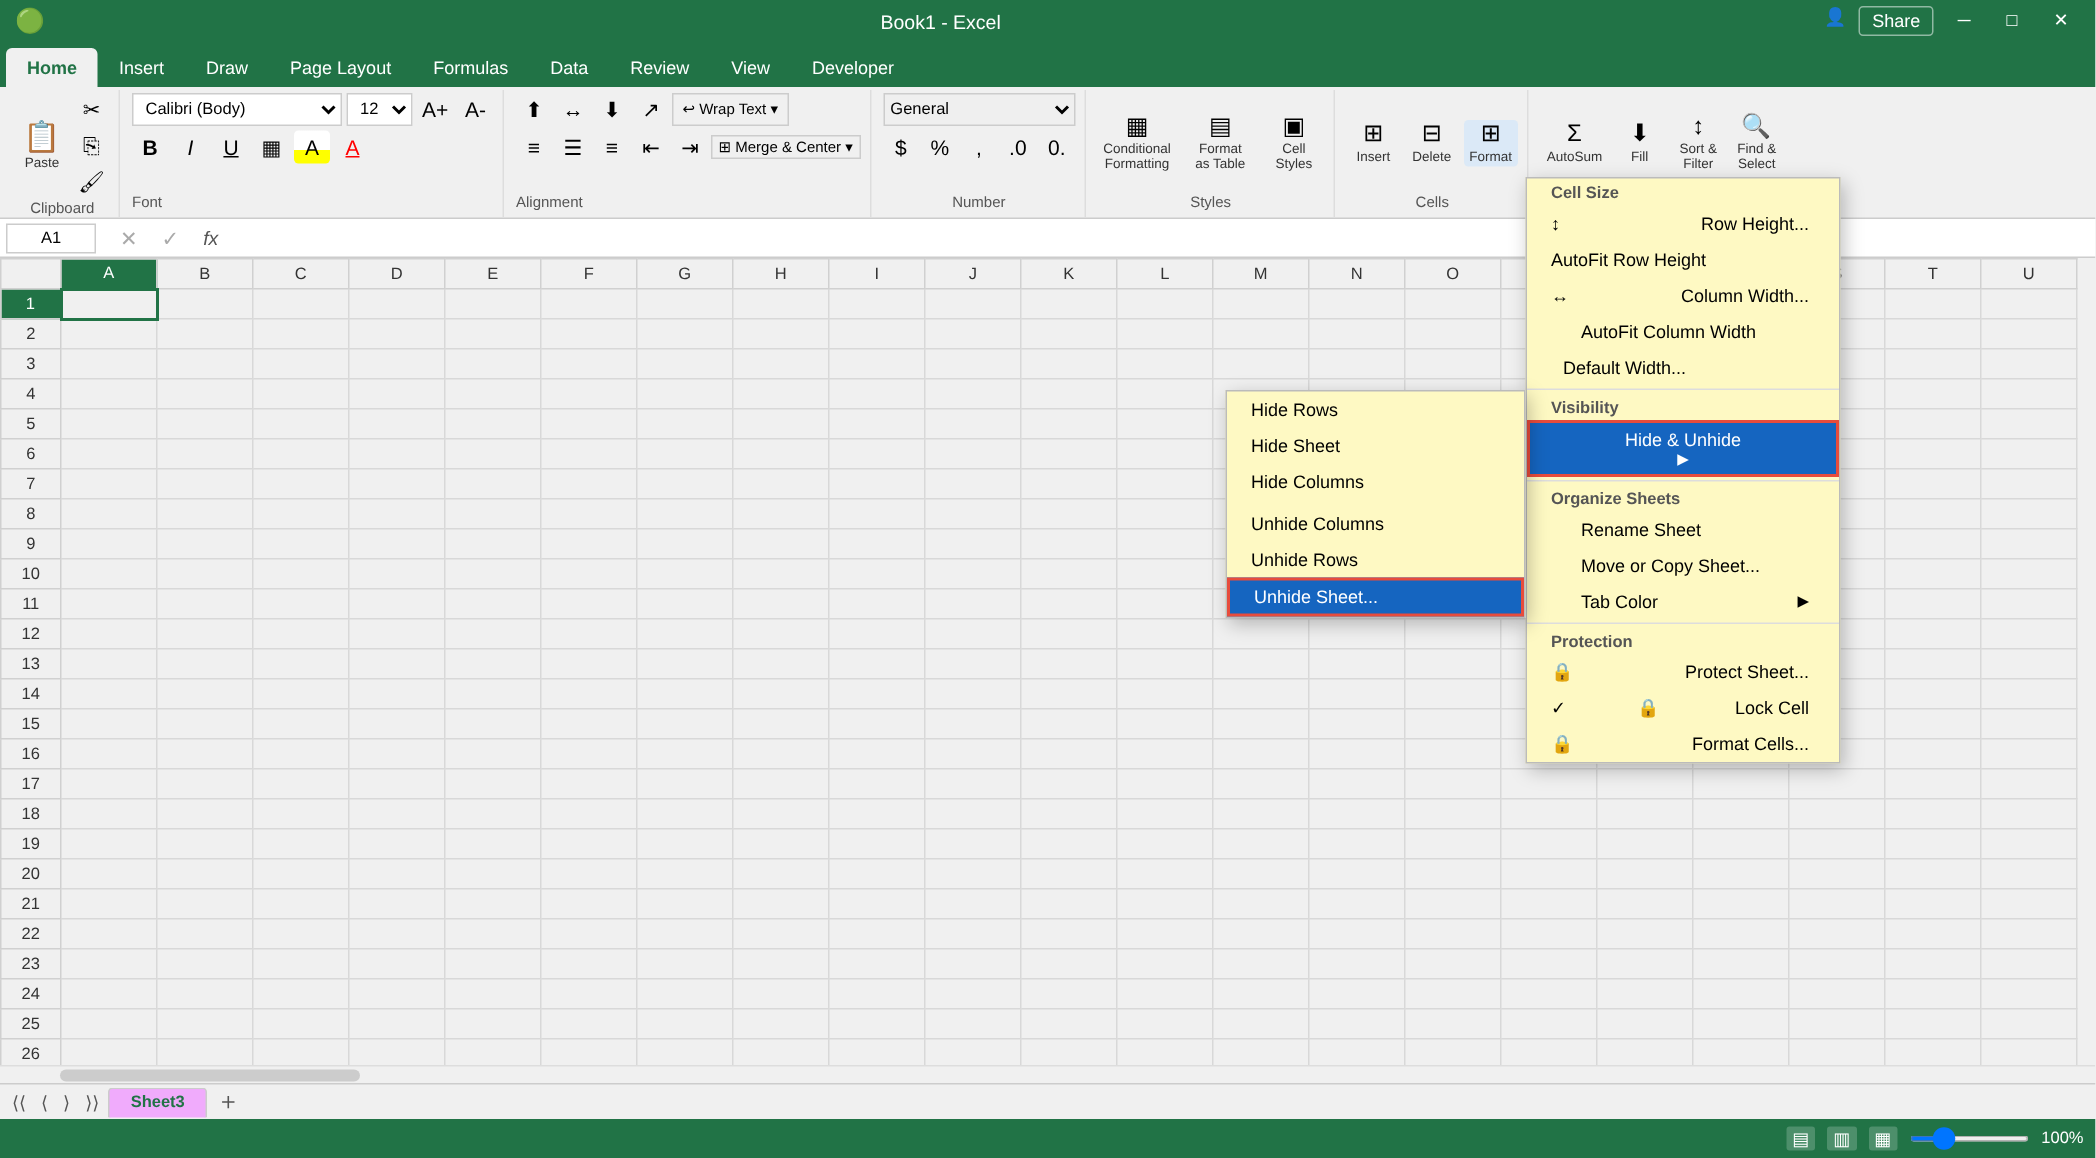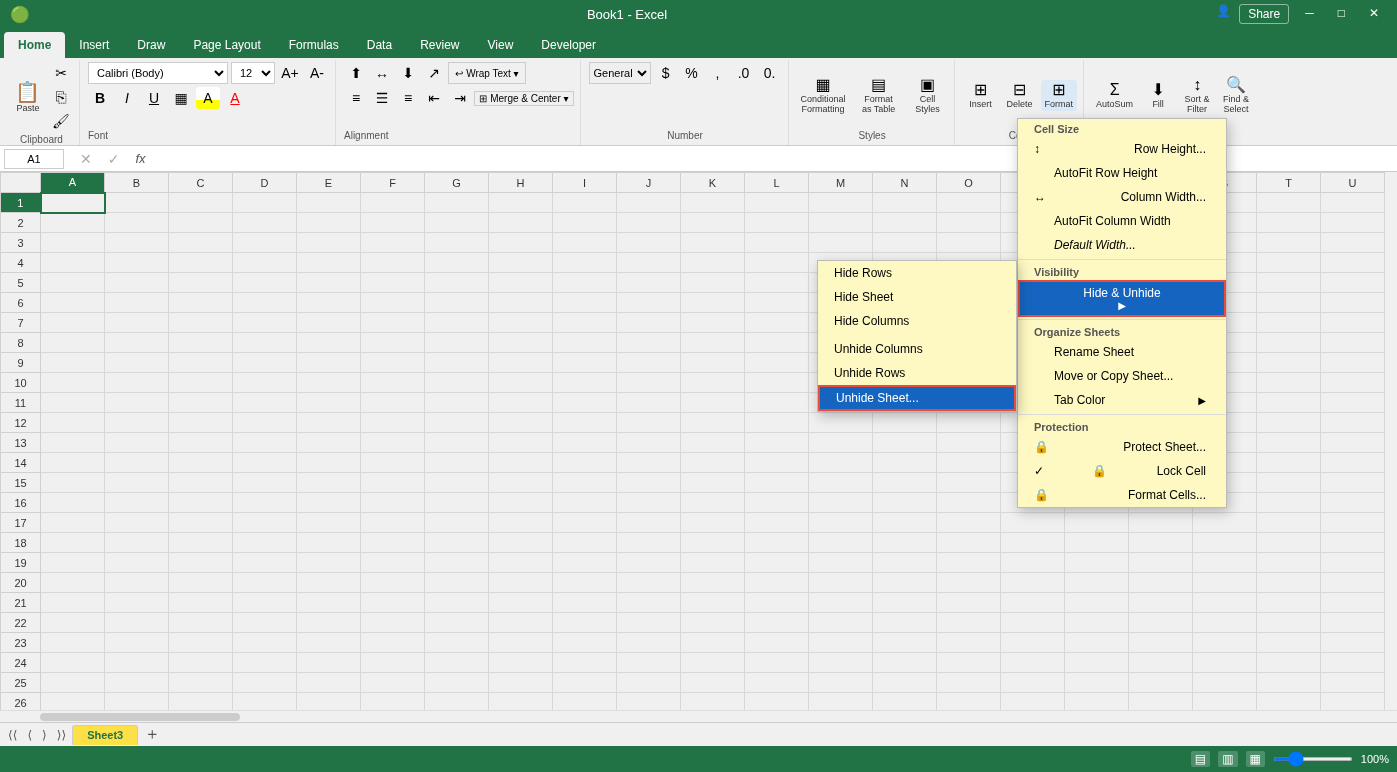--- a/index.html
+++ b/index.html
@@ -231,21 +231,21 @@
       font-size: 11px;
       border: 1px solid #ccc;
       border-bottom: none;
       background: #ddd;
       cursor: pointer;
       display: flex;
       align-items: center;
       border-radius: 3px 3px 0 0;
     }
     .sheet-tab.active {
-      background: #fde047;
+      background: #f0abfc;
       font-weight: 600;
       color: #217346;
     }
     .sheet-add-btn {
       font-size: 16px;
       cursor: pointer;
       color: #555;
       padding: 0 4px;
     }
 
@@ -412,21 +412,21 @@
         <div class="tb-btn-small">≡</div>
         <div class="tb-btn-small">⇤</div>
         <div class="tb-btn-small">⇥</div>
         <div style="border:1px solid #ccc; padding:1px 4px; font-size:10px; cursor:pointer; display:flex; align-items:center; gap:2px;">⊞ Merge &amp; Center ▾</div>
       </div>
     </div>
     <div class="ribbon-group-label">Alignment</div>
   </div>
 
   <div class="ribbon-group" style="min-width:110px;">
-    <div style="display:flex; flex-direction:row; gap:3px; width:100%;">
+    <div style="display:flex; flex-direction:column; gap:3px; width:100%;">
       <select style="border:1px solid #ccc; height:22px; font-size:11px; width:100%;">
         <option>General</option>
       </select>
       <div style="display:flex; gap:2px;">
         <div class="tb-btn-small">$</div>
         <div class="tb-btn-small">%</div>
         <div class="tb-btn-small">,</div>
         <div class="tb-btn-small">.0</div>
         <div class="tb-btn-small">0.</div>
       </div>
@@ -1184,31 +1184,31 @@
   </div>
 </div>
 
 <div class="dropdown-menu" style="top: 118px; right: 170px; width: 210px;">
   <div class="dropdown-section-header">Cell Size</div>
   <div class="dropdown-menu-item">
     <span style="margin-right:6px;">↕</span>
     <span>Row Height...</span>
   </div>
   <div class="dropdown-menu-item">
-    <span style="margin-left:20px;">AutoFit Row Height</span>
+    <span style="">AutoFit Row Height</span>
   </div>
   <div class="dropdown-menu-item">
     <span style="margin-right:6px;">↔</span>
     <span>Column Width...</span>
   </div>
   <div class="dropdown-menu-item">
     <span style="margin-left:20px;">AutoFit Column Width</span>
   </div>
   <div class="dropdown-menu-item">
-    <span style="margin-left:20px;font-style:italic;">Default Width...</span>
+    <span style="margin-left:8px;">Default Width...</span>
   </div>
   <div class="dropdown-divider"></div>
   <div class="dropdown-section-header">Visibility</div>
 
   <div class="dropdown-menu-item highlighted highlighted-red-border" style="border:2px solid #e74c3c; padding:4px 16px;flex-direction:column;">
     <span>Hide &amp; Unhide</span>
     <span class="arrow-icon">▶</span>
   </div>
   <div class="dropdown-divider"></div>
   <div class="dropdown-section-header">Organize Sheets</div>

